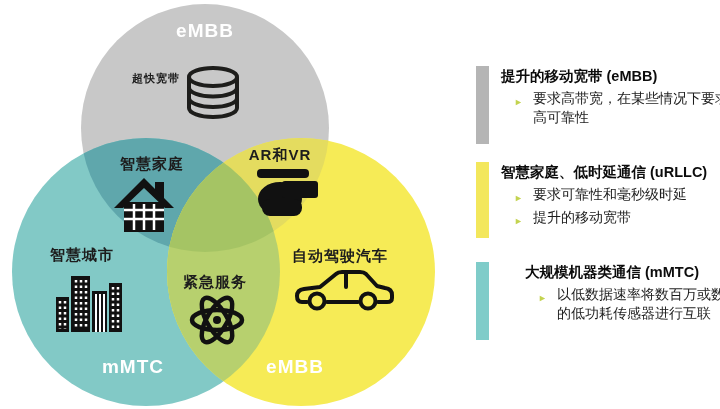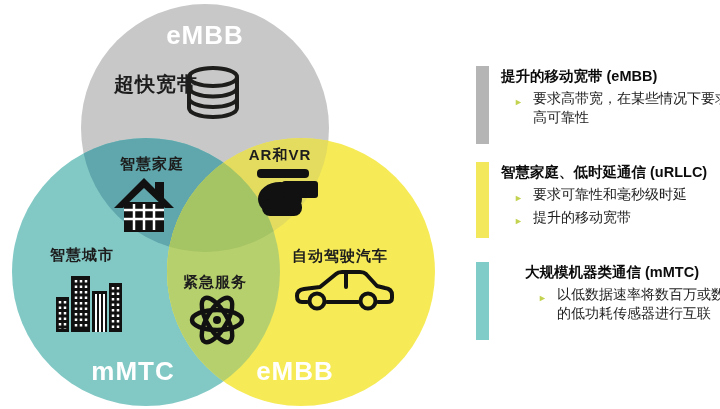--- a/index.html
+++ b/index.html
@@ -7,21 +7,21 @@
     position:relative;width:720px;height:409px;background:#ffffff;overflow:hidden;
     font-family:"Liberation Sans","DejaVu Sans",sans-serif;
   }
   .venn-svg{position:absolute;left:0;top:0;}
   .vlabel{
     position:absolute;transform:translateX(-50%);white-space:nowrap;
     font-size:15px;font-weight:700;color:#1d1d1d;letter-spacing:1px;
   }
   .vtitle{
     position:absolute;transform:translateX(-50%);white-space:nowrap;
-    font-size:26px;font-weight:700;color:#ffffff;letter-spacing:1px;
+    font-size:19px;font-weight:700;color:#ffffff;letter-spacing:1px;
   }
   .panel{position:absolute;left:443px;top:0;width:277px;height:409px;}
   .block{position:absolute;left:0;display:flex;align-items:flex-start;padding-left:33px;}
   .block-1{top:66px;}
   .block-2{top:162px;}
   .block-3{top:262px;gap:24px;}
   .bar{width:13px;flex:0 0 13px;}
   .bar-1{background:#b5b5b5;min-height:78px;}
   .bar-2{background:#f3e75c;min-height:76px;}
   .bar-3{background:#7fccc9;min-height:78px;}
@@ -129,21 +129,21 @@
     <g stroke="#111" stroke-width="4" fill="none" stroke-linejoin="round" stroke-linecap="round">
       <path d="M307 302 L302 302 Q297 302 297 296 Q297 290 304 289 L320 287 L336 274 Q338 272 342 272 L360 272 Q364 272 366 274 L377 286 L385 288 Q392 289 392 295 L392 298 Q392 302 387 302 L378 302"></path>
       <line x1="346" y1="273" x2="346" y2="287"></line>
       <line x1="327" y1="302" x2="358" y2="302"></line>
       <circle cx="317" cy="301" r="7.5"></circle>
       <circle cx="368" cy="301" r="7.5"></circle>
     </g>
   </svg>
 
   <div class="vtitle" style="left:205px;top:20px;">eMBB</div>
-  <div class="vlabel" style="left:156px;top:71px;font-size:20px;">超快宽带</div>
+  <div class="vlabel" style="left:156px;top:71px;font-size:11px;">超快宽带</div>
   <div class="vlabel" style="left:152px;top:155px;">智慧家庭</div>
   <div class="vlabel" style="left:280px;top:146px;">AR和VR</div>
   <div class="vlabel" style="left:82px;top:246px;text-align:center;">智慧城市</div>
   <div class="vlabel" style="left:215px;top:273px;text-align:right;">紧急服务</div>
   <div class="vlabel" style="left:340px;top:247px;">自动驾驶汽车</div>
   <div class="vtitle" style="left:133px;top:356px;">mMTC</div>
   <div class="vtitle" style="left:295px;top:356px;">eMBB</div>
 
   <aside class="panel">
 

